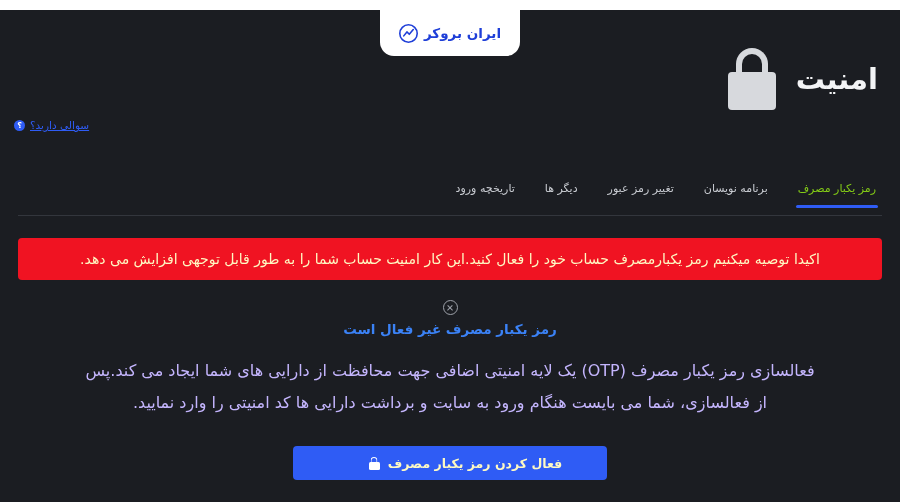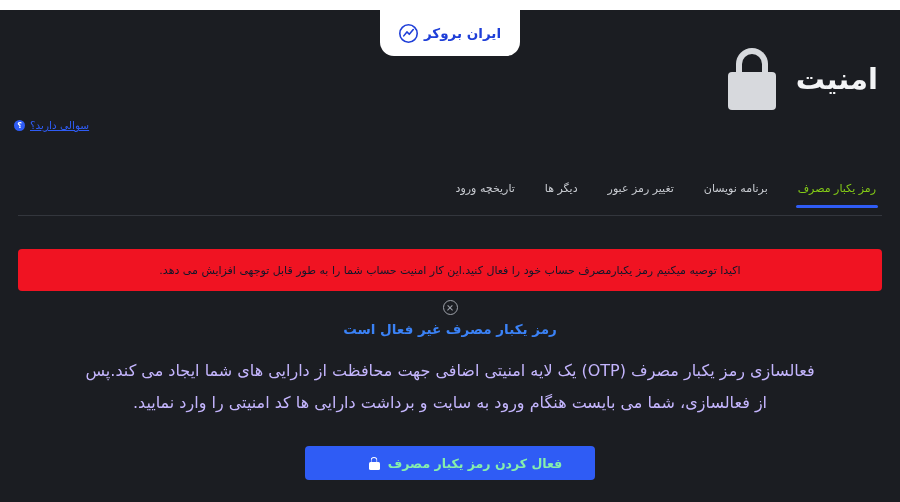--- a/index.html
+++ b/index.html
@@ -170,31 +170,31 @@
     right: 0;
     left: 0;
     bottom: -1px;
     height: 3px;
     background: #2f5cf5;
     border-radius: 2px;
   }
   
   .alert {
     position: absolute;
-    top: 239px;
+    top: 228px;
     right: 18px;
     width: 864px;
     height: 42px;
     background: #f01322;
     border-radius: 4px;
     display: flex;
     align-items: center;
     justify-content: center;
-    color: #0f172a;
-    font-size: 11px;
+    color: #fef9c3;
+    font-size: 14px;
     text-align: center;
     padding: 0 12px;
   }
   
   .status-card {
     position: absolute;
     top: 290px;
     right: 18px;
     width: 864px;
     text-align: center;
@@ -235,26 +235,26 @@
   
   .cta-wrap {
     position: absolute;
     top: 436px;
     left: 0;
     width: 900px;
     display: flex;
     justify-content: center;
   }
   .cta-btn {
-    width: 290px;
+    width: 314px;
     height: 34px;
     background: #2f5cf5;
     border: none;
     border-radius: 4px;
-    color: #86efac;
+    color: #fef9c3;
     font-size: 12.5px;
     font-weight: bold;
     font-family: inherit;
     display: flex;
     align-items: center;
     justify-content: center;
     gap: 8px;
     cursor: pointer;
     padding-left: 37px;
   }

